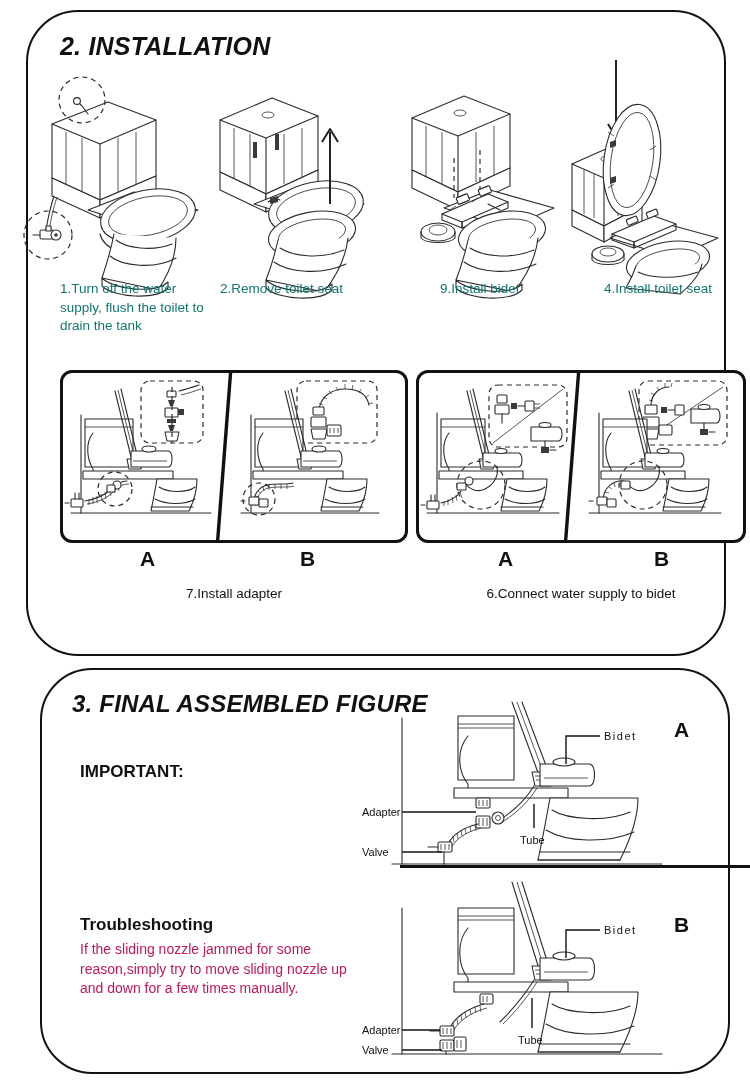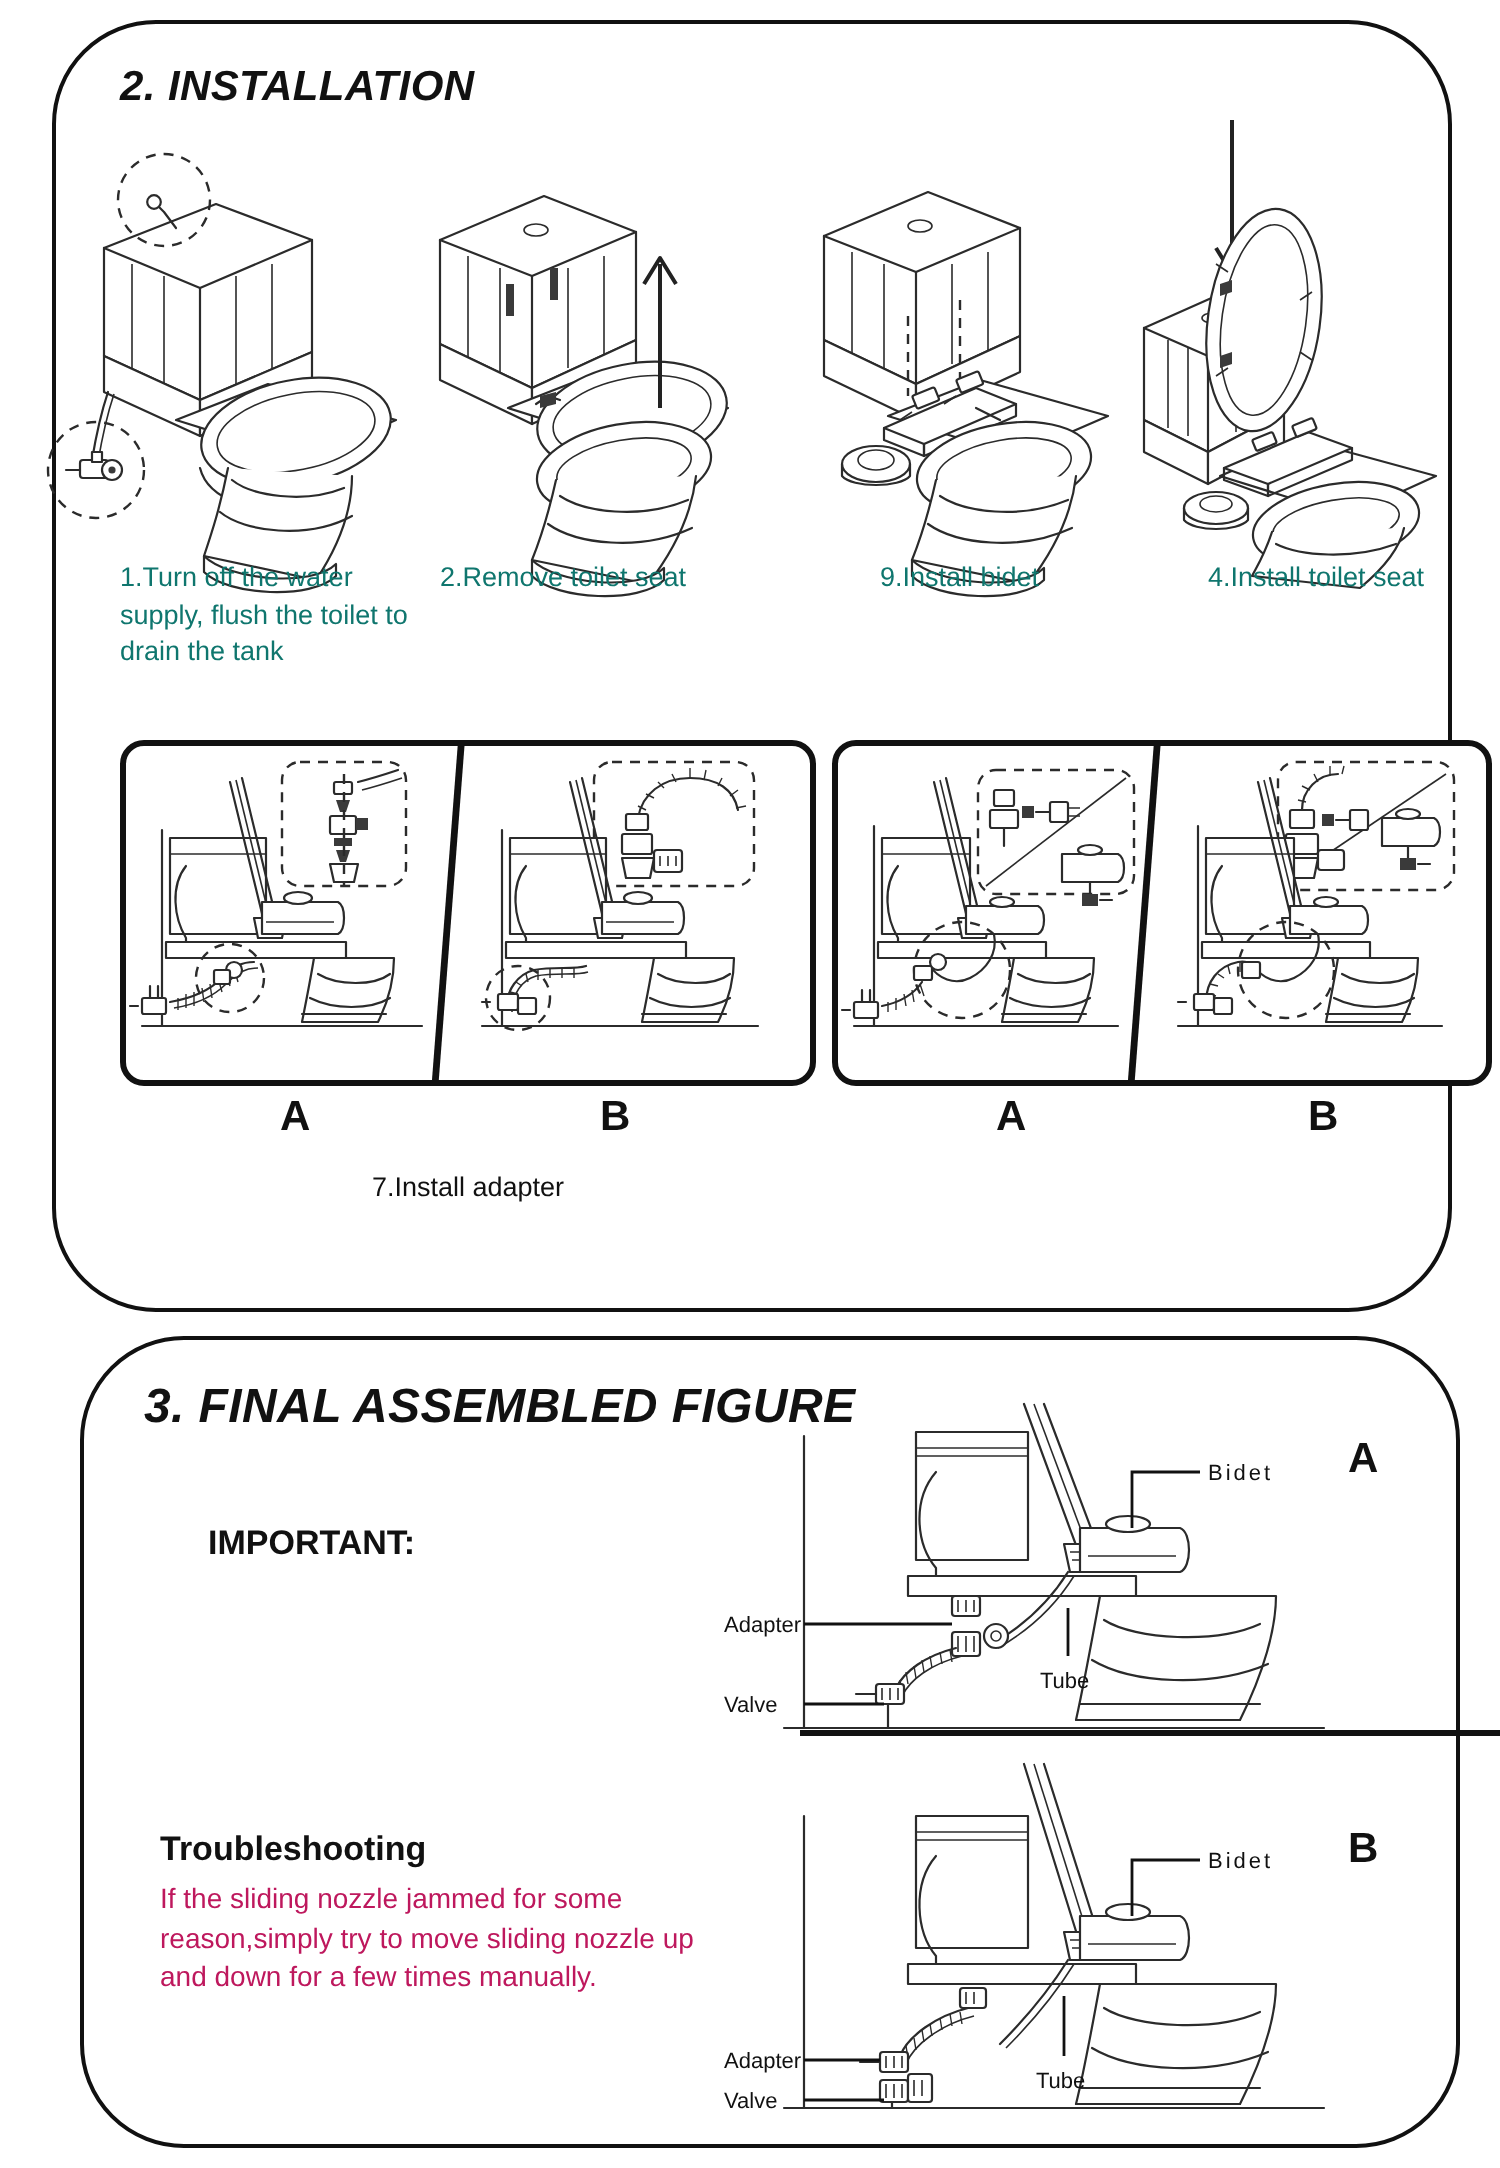--- a/index.html
+++ b/index.html
@@ -25,21 +25,21 @@
   #section-final   { left: 40px; top: 668px; width: 690px; height: 406px; }
 
   .section-title {
     position: absolute;
     font-weight: bold;
     font-style: italic;
     letter-spacing: 0.2px;
     color: #111;
     white-space: nowrap;
   }
-  #install-title { left: 32px; top: 20px; font-size: 21px; }
+  #install-title { left: 32px; top: 20px; font-size: 25px; }
   #final-title   { left: 30px; top: 20px; font-size: 24px; }
 
   
   .steps-row { position: absolute; left: 0; top: 46px; width: 700px; height: 232px; }
   .step-art  { position: absolute; top: 0; }
   #art-1 { left: 2px;   width: 180px; }
   #art-2 { left: 176px; width: 180px; }
   #art-3 { left: 368px; width: 180px; }
   #art-4 { left: 536px; width: 186px; }
 
@@ -77,21 +77,21 @@
   #ab6 .a { left: 82px; }
   #ab6 .b { left: 238px; }
 
   .step-caption-lower {
     position: absolute; font-size: 13.5px; line-height: 18px; text-align: center; color:#111;
   }
   #cap-5 { left: 32px; top: 573px; width: 348px; }
   #cap-6 { left: 388px; top: 573px; width: 330px; }
 
   
-  .important-block { position: absolute; left: 38px; top: 92px; width: 270px; margin-left: 24px; }
+  .important-block { position: absolute; left: 38px; top: 92px; width: 270px; }
   .important-head { font-size: 17px; font-weight: bold; margin-bottom: 3px; color:#111; }
   .important-body { font-size: 15px; line-height: 21px; color:#111; }
   .important-body b { font-weight: bold; }
 
   .trouble-block { position: absolute; left: 38px; top: 229px; width: 280px; margin-top: 16px; }
   .trouble-head { font-size: 17px; font-weight: bold; margin-bottom: 5px; color:#111; }
   .trouble-body { font-size: 14px; line-height: 19.5px; color:#be185d; }
 
   .final-figure { position: absolute; }
   #figure-a { left: 320px; top: 32px; width: 360px; height: 175px; }
@@ -521,20 +521,21 @@
     <div class="ab-marks" id="ab5">
       <span class="ab-letter a">A</span>
       <span class="ab-letter b">B</span>
     </div>
     <div class="ab-marks" id="ab6">
       <span class="ab-letter a">A</span>
       <span class="ab-letter b">B</span>
     </div>
 
     <div class="step-caption-lower" id="cap-5">7.Install adapter</div>
+    <div class="step-caption-lower" id="cap-6">6.Connect water supply to bidet</div>
   </div>
 
   <div class="section" id="section-final">
 
     <div class="section-title" id="final-title">3. FINAL ASSEMBLED FIGURE</div>
 
     <div class="important-block">
       <div class="important-head">IMPORTANT:</div>
     </div>
 

